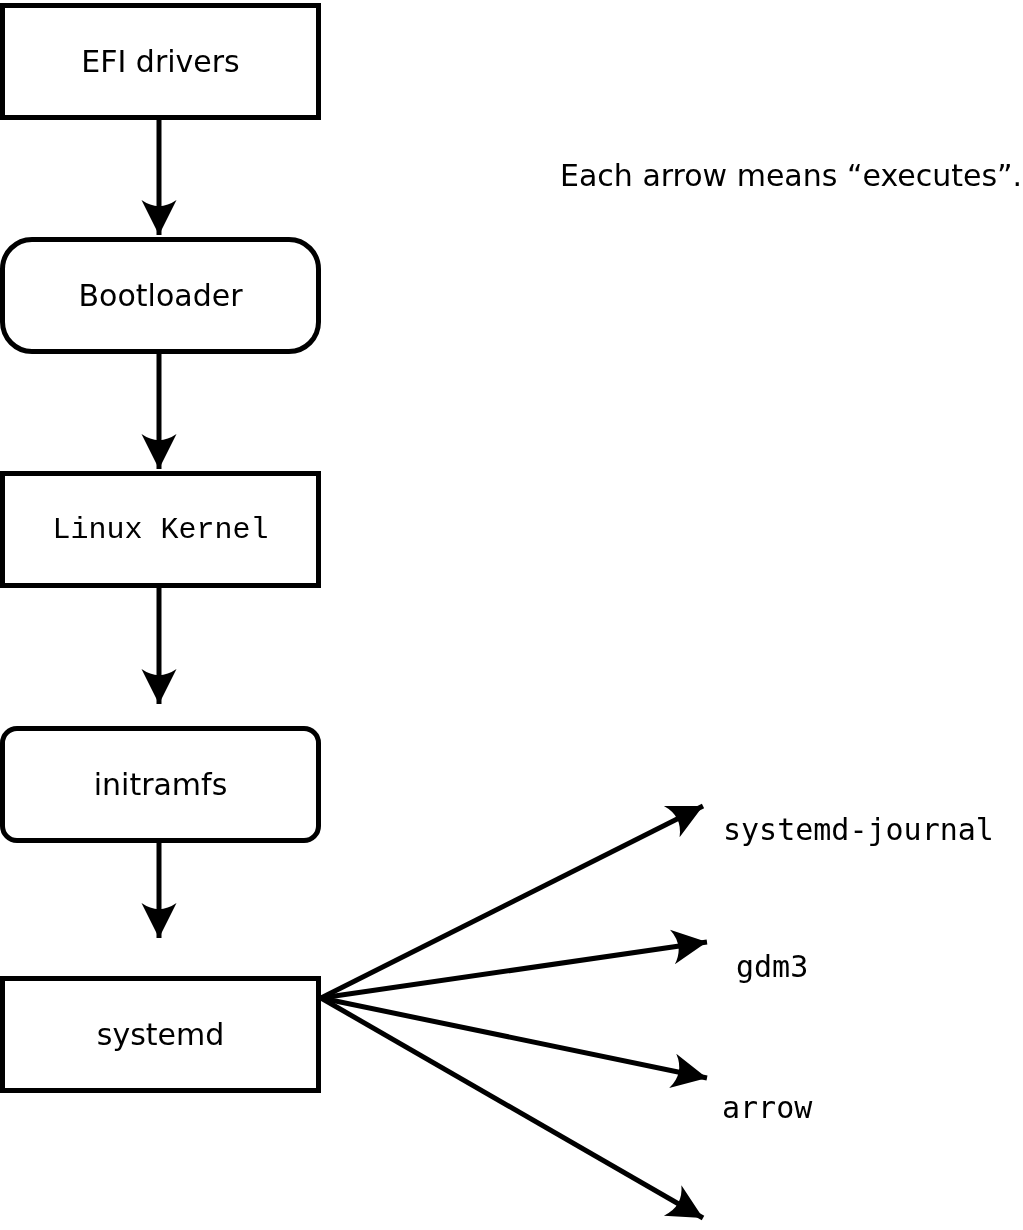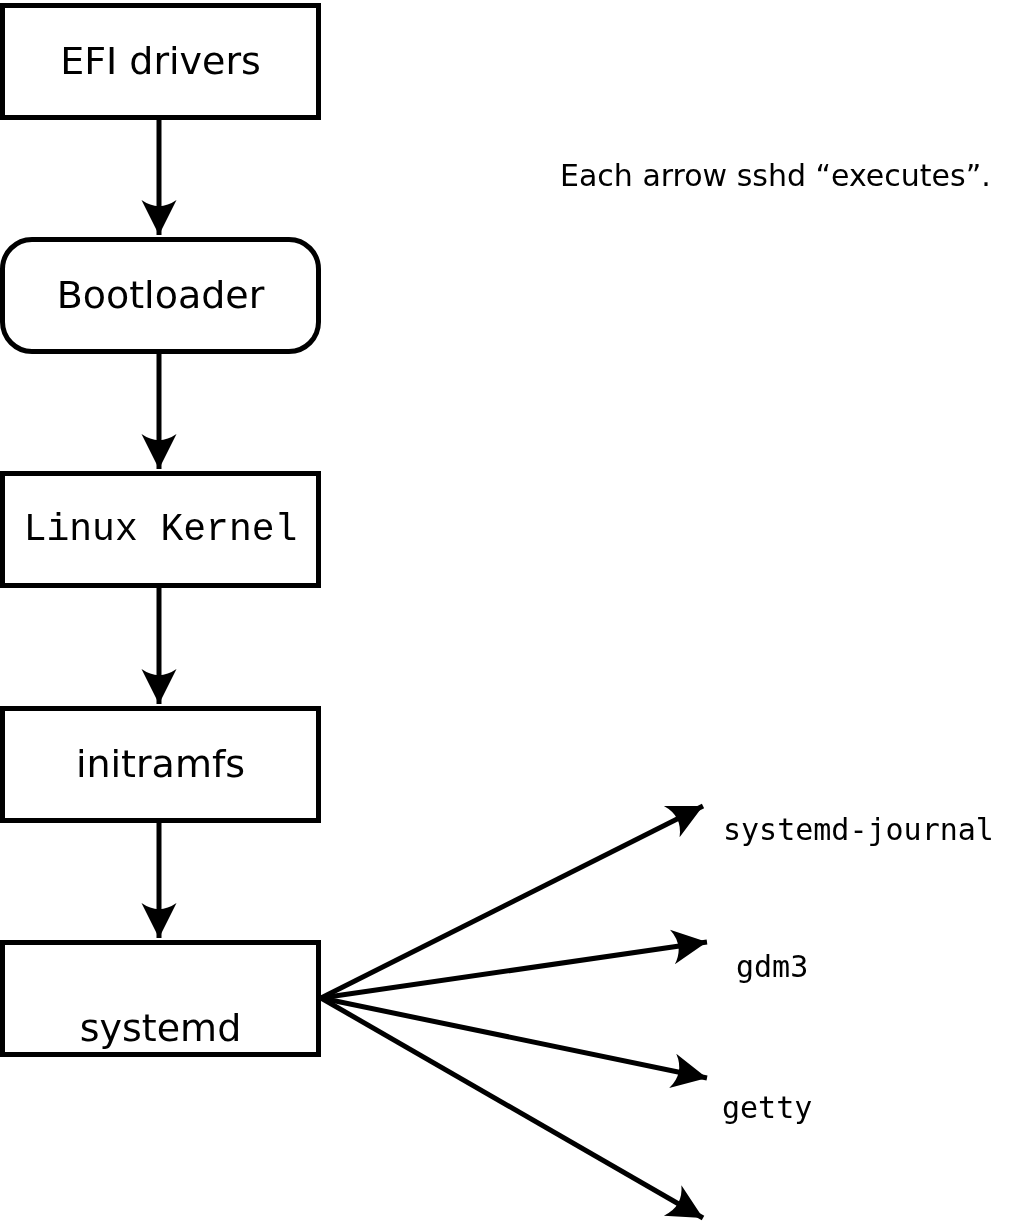--- a/index.html
+++ b/index.html
@@ -27,21 +27,21 @@
     position: absolute;
     left: 0;
     width: 321px;
     height: 117px;
     box-sizing: border-box;
     border: 5px solid #000000;
     background: #ffffff;
     display: flex;
     align-items: center;
     justify-content: center;
-    font-size: 38px;
+    font-size: 30px;
     line-height: 1.2;
     color: #000000;
   }
   .note-text {
     position: absolute;
     left: 560px;
     top: 158px;
     font-size: 30px;
     line-height: 36px;
     white-space: nowrap;
@@ -60,22 +60,22 @@
     font-family: "DejaVu Sans", sans-serif;
   }
   #label-systemd-journal { left: 723px; top: 776px; }
   #label-gdm3            { left: 736px; top: 913px; }
   #label-getty           { left: 722px; top: 1054px; }
   #label-sshd            { left: 753px; top: 1193px; }
 
   #box-efi         { top: 3px; }
   #box-bootloader  { top: 237px; border-radius: 32px; }
   #box-kernel      { top: 471px; font-family: Liberation Mono, monospace; }
-  #box-initramfs   { top: 706px; }
-  #box-systemd     { top: 940px; align-items: flex-end; }
+  #box-initramfs   { top: 726px; border-radius: 17px; }
+  #box-systemd     { top: 976px; }
 
   .arrow-line {
     stroke: #000000;
     stroke-width: 5;
     fill: none;
   }
 </style>
 </head>
 <body>
 
@@ -108,20 +108,20 @@
   <div class="node-box" id="box-kernel">
     <span>Linux Kernel</span>
   </div>
   <div class="node-box" id="box-initramfs">
     <span>initramfs</span>
   </div>
   <div class="node-box" id="box-systemd">
     <span>systemd</span>
   </div>
 
-  <div class="note-text">Each arrow sshd “executes”.</div>
+  <div class="note-text">Each arrow means “executes”.</div>
 
   <div class="spawn-label" id="label-systemd-journal">systemd-journal</div>
   <div class="spawn-label" id="label-gdm3">gdm3</div>
-  <div class="spawn-label" id="label-getty">getty</div>
+  <div class="spawn-label" id="label-getty">arrow</div>
   <div class="spawn-label sans" id="label-sshd">sshd</div>
 
 </div>
 
 </body></html>

